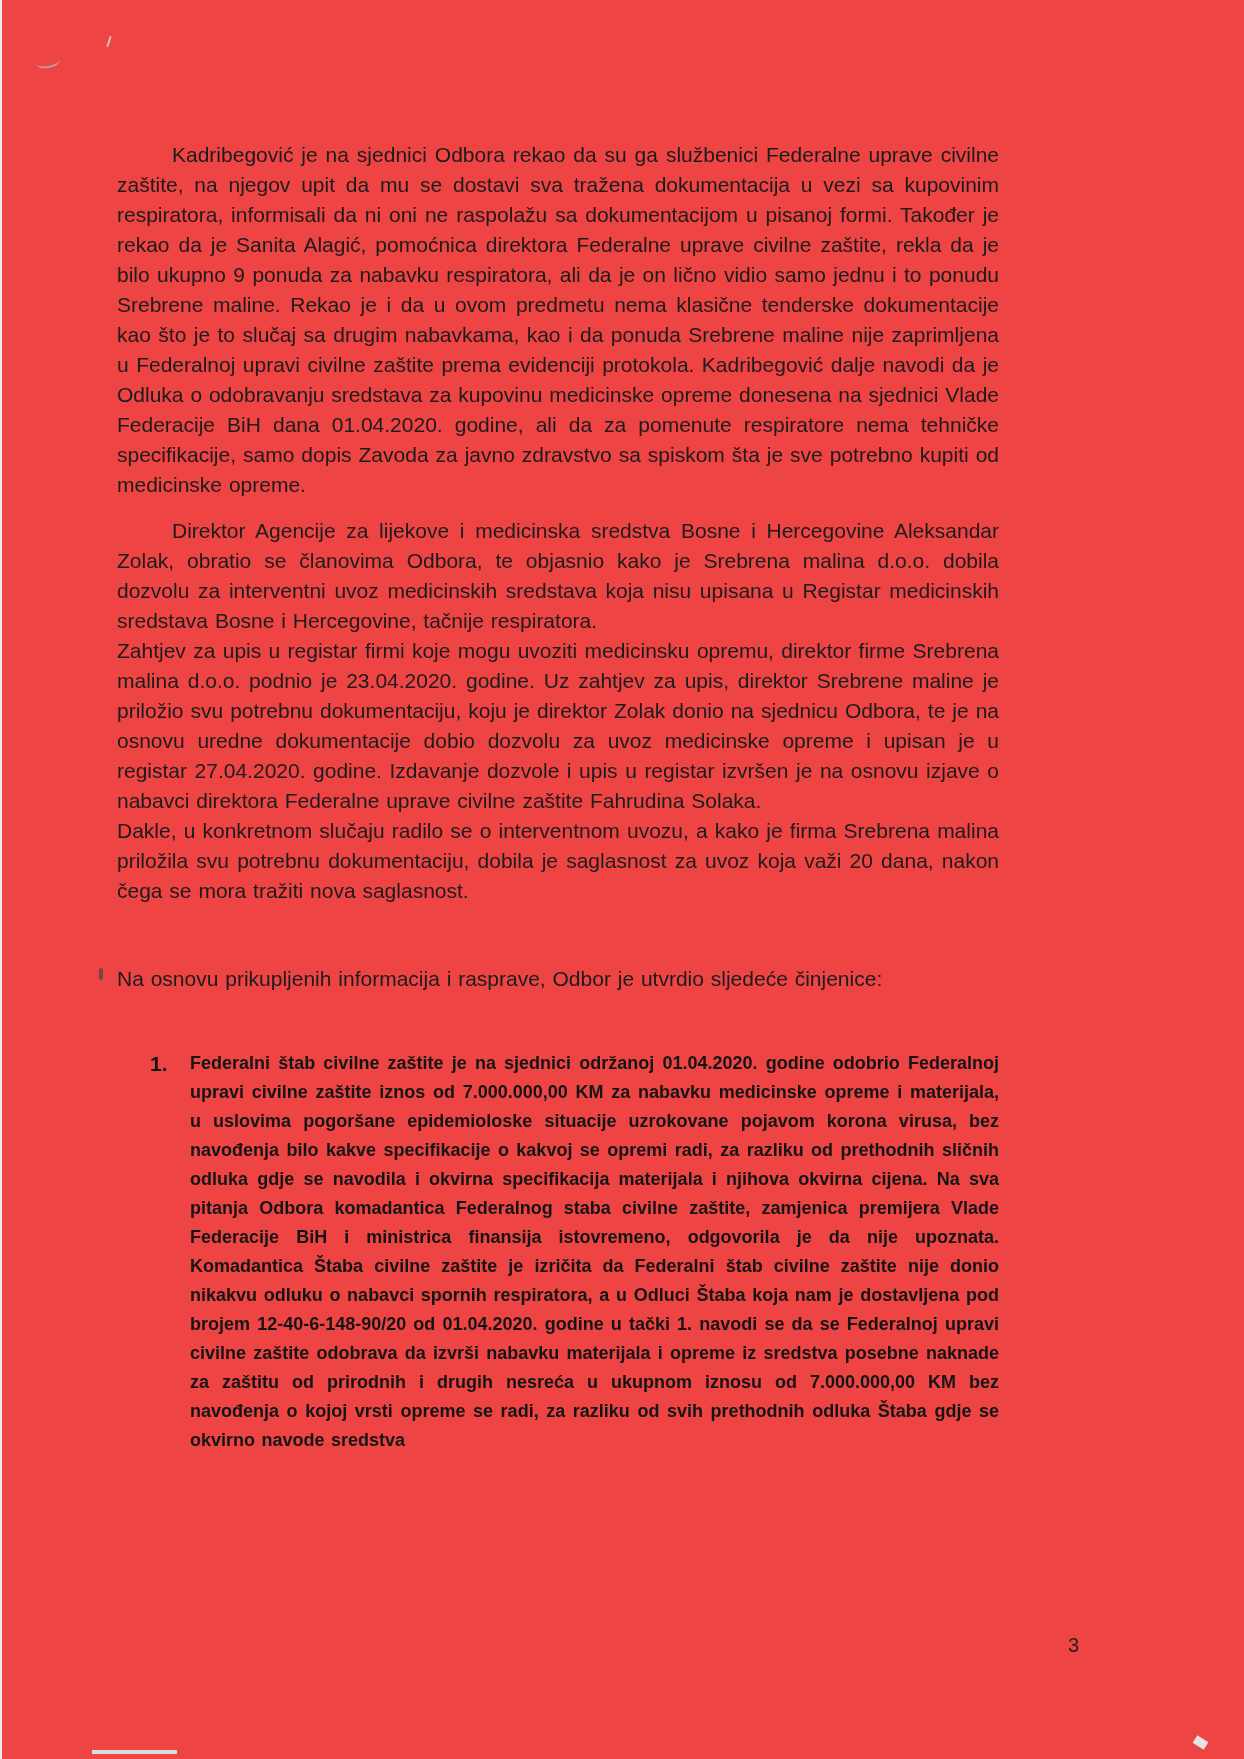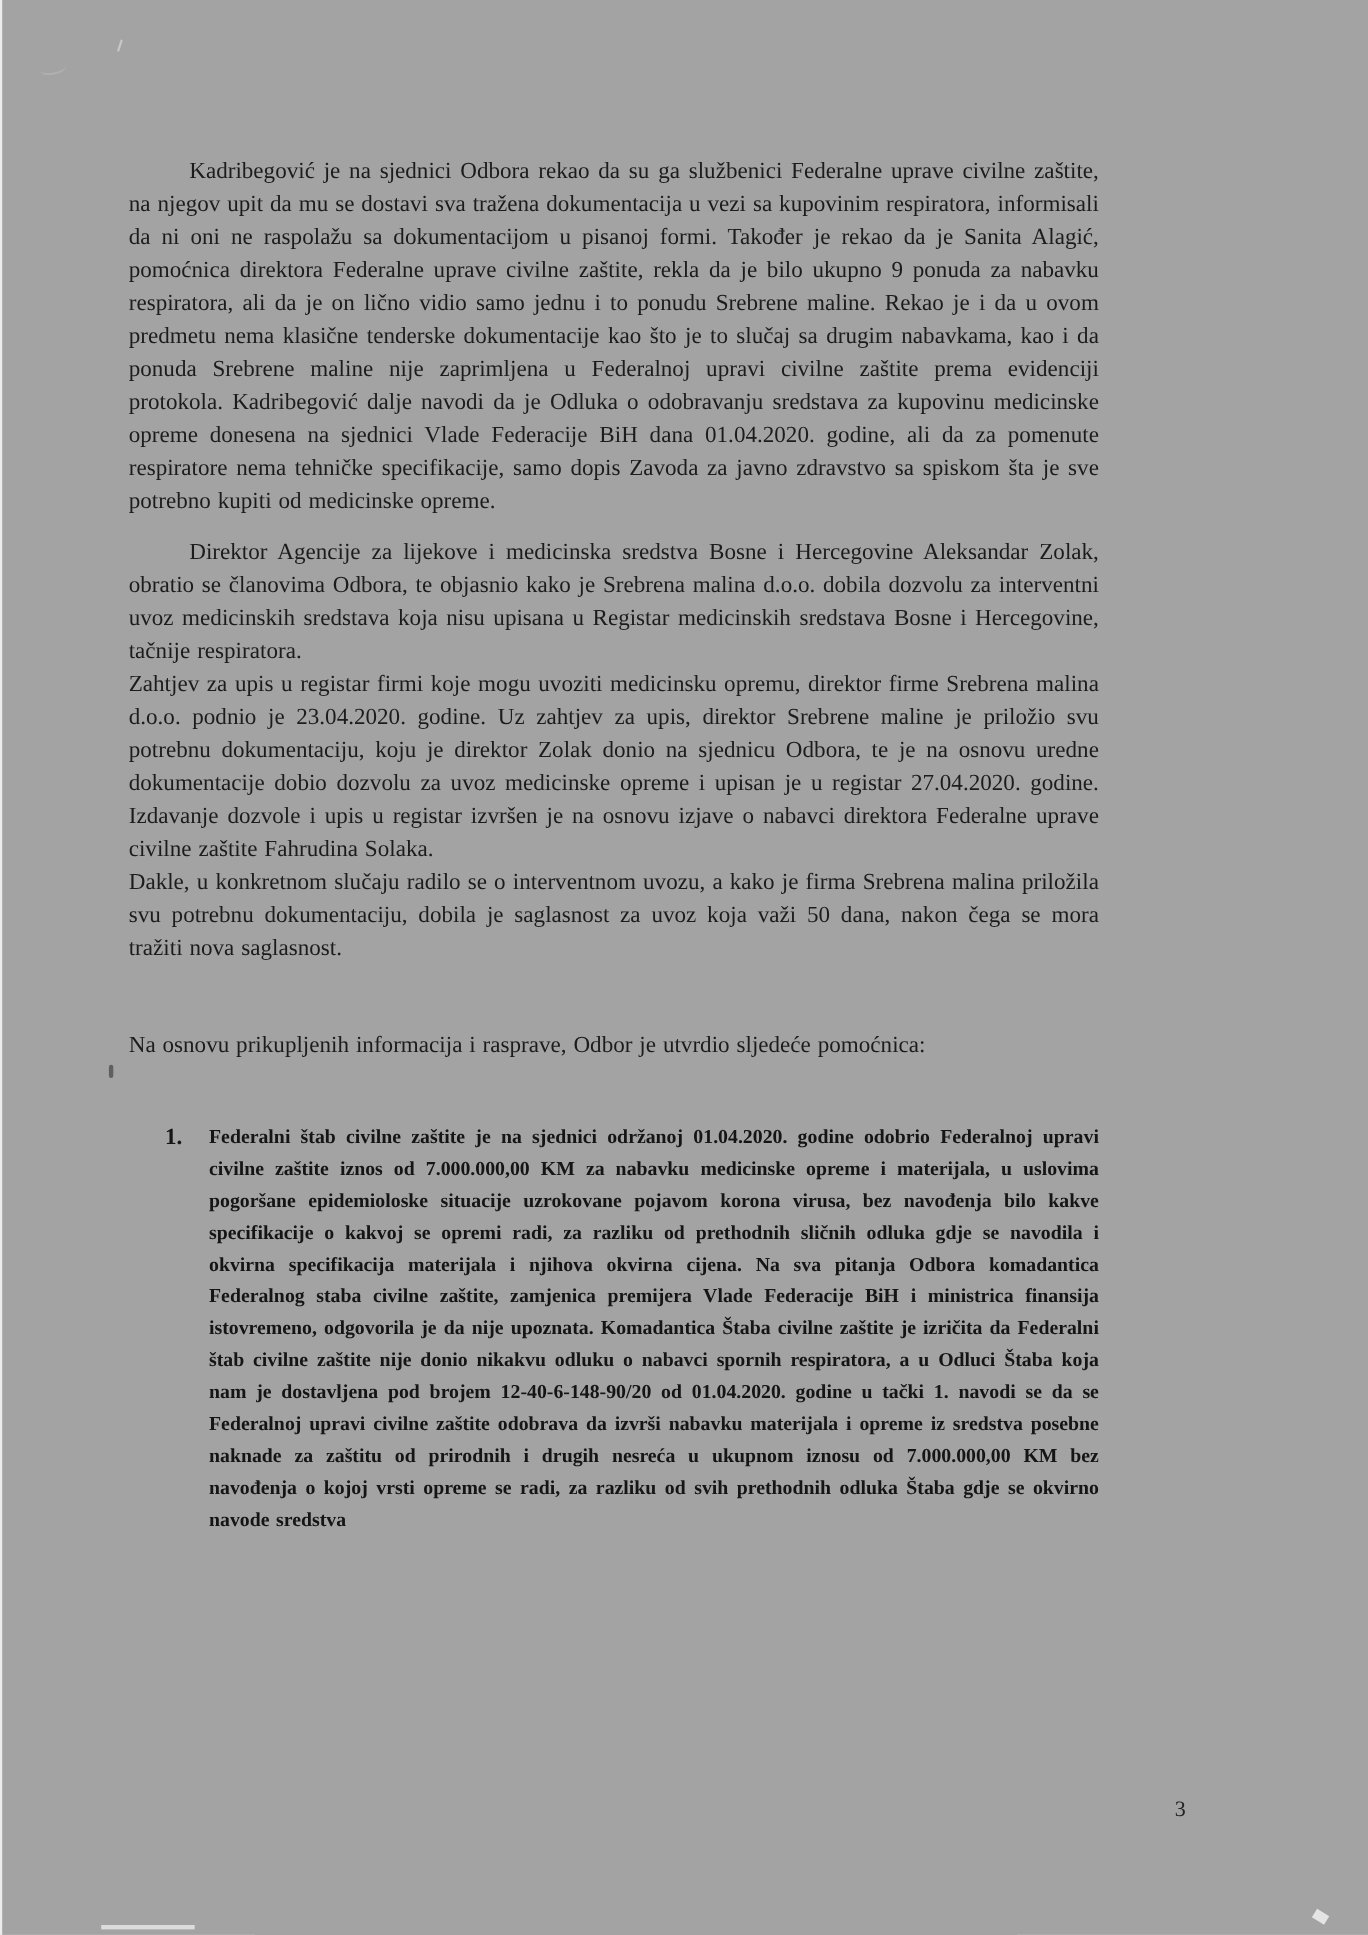--- a/index.html
+++ b/index.html
@@ -1,22 +1,22 @@
 <!DOCTYPE html>
 <html><head>
 <meta charset="utf-8">
 <style>
   html, body { margin: 0; padding: 0; background: #ffffff; }
   .page {
     position: relative;
     width: 1244px;
     height: 1759px;
-    background: #a3a3a3;
+    background: #ef4444;
     overflow: hidden;
-    font-family: Liberation Serif, serif;
+    font-family: Liberation Sans, sans-serif;
     color: #1c1c1c;
   }
   .textblock {
     position: absolute;
     left: 117px;
     top: 140px;
     width: 882px;
   }
   .para {
     margin: 0;
@@ -131,23 +131,23 @@
   <div class="mark-bottom-strip"></div>
   <div class="mark-bottom-right"></div>
 
   <div class="textblock">
     <p class="para indent">Kadribegović je na sjednici Odbora rekao da su ga službenici Federalne uprave civilne zaštite, na njegov upit da mu se dostavi sva tražena dokumentacija u vezi sa kupovinim respiratora, informisali da ni oni ne raspolažu sa dokumentacijom u pisanoj formi. Također je rekao da je Sanita Alagić, pomoćnica direktora Federalne uprave civilne zaštite, rekla da je bilo ukupno 9 ponuda za nabavku respiratora, ali da je on lično vidio samo jednu i to ponudu Srebrene maline. Rekao je i da u ovom predmetu nema klasične tenderske dokumentacije kao što je to slučaj sa drugim nabavkama, kao i da ponuda Srebrene maline nije zaprimljena u Federalnoj upravi civilne zaštite prema evidenciji protokola. Kadribegović dalje navodi da je Odluka o odobravanju sredstava za kupovinu medicinske opreme donesena na sjednici Vlade Federacije BiH dana 01.04.2020. godine, ali da za pomenute respiratore nema tehničke specifikacije, samo dopis Zavoda za javno zdravstvo sa spiskom šta je sve potrebno kupiti od medicinske opreme.</p>
 
     <p class="para indent gap-para">Direktor Agencije za lijekove i medicinska sredstva Bosne i Hercegovine Aleksandar Zolak, obratio se članovima Odbora, te objasnio kako je Srebrena malina d.o.o. dobila dozvolu za interventni uvoz medicinskih sredstava koja nisu upisana u Registar medicinskih sredstava Bosne i Hercegovine, tačnije respiratora.</p>
 
     <p class="para">Zahtjev za upis u registar firmi koje mogu uvoziti medicinsku opremu, direktor firme Srebrena malina d.o.o. podnio je 23.04.2020. godine. Uz zahtjev za upis, direktor Srebrene maline je priložio svu potrebnu dokumentaciju, koju je direktor Zolak donio na sjednicu Odbora, te je na osnovu uredne dokumentacije dobio dozvolu za uvoz medicinske opreme i upisan je u registar 27.04.2020. godine. Izdavanje dozvole i upis u registar izvršen je na osnovu izjave o nabavci direktora Federalne uprave civilne zaštite Fahrudina Solaka.</p>
 
-    <p class="para">Dakle, u konkretnom slučaju radilo se o interventnom uvozu, a kako je firma Srebrena malina priložila svu potrebnu dokumentaciju, dobila je saglasnost za uvoz koja važi 50 dana, nakon čega se mora tražiti nova saglasnost.</p>
+    <p class="para">Dakle, u konkretnom slučaju radilo se o interventnom uvozu, a kako je firma Srebrena malina priložila svu potrebnu dokumentaciju, dobila je saglasnost za uvoz koja važi 20 dana, nakon čega se mora tražiti nova saglasnost.</p>
 
-    <p class="para intro gap-intro">Na osnovu prikupljenih informacija i rasprave, Odbor je utvrdio sljedeće pomoćnica:</p>
+    <p class="para intro gap-intro">Na osnovu prikupljenih informacija i rasprave, Odbor je utvrdio sljedeće činjenice:</p>
 
     <ol class="facts">
       <li class="fact">
         <span class="num">1.</span>
         <span class="fact-text">Federalni štab civilne zaštite je na sjednici održanoj 01.04.2020. godine odobrio Federalnoj upravi civilne zaštite iznos od 7.000.000,00 KM za nabavku medicinske opreme i materijala, u uslovima pogoršane epidemioloske situacije uzrokovane pojavom korona virusa, bez navođenja bilo kakve specifikacije o kakvoj se opremi radi, za razliku od prethodnih sličnih odluka gdje se navodila i okvirna specifikacija materijala i njihova okvirna cijena. Na sva pitanja Odbora komadantica Federalnog staba civilne zaštite, zamjenica premijera Vlade Federacije BiH i ministrica finansija istovremeno, odgovorila je da nije upoznata. Komadantica Štaba civilne zaštite je izričita da Federalni štab civilne zaštite nije donio nikakvu odluku o nabavci spornih respiratora, a u Odluci Štaba koja nam je dostavljena pod brojem 12-40-6-148-90/20 od 01.04.2020. godine u tački 1. navodi se da se Federalnoj upravi civilne zaštite odobrava da izvrši nabavku materijala i opreme iz sredstva posebne naknade za zaštitu od prirodnih i drugih nesreća u ukupnom iznosu od 7.000.000,00 KM bez navođenja o kojoj vrsti opreme se radi, za razliku od svih prethodnih odluka Štaba gdje se okvirno navode sredstva</span>
       </li>
     </ol>
   </div>
 
   <div class="page-number">3</div>

